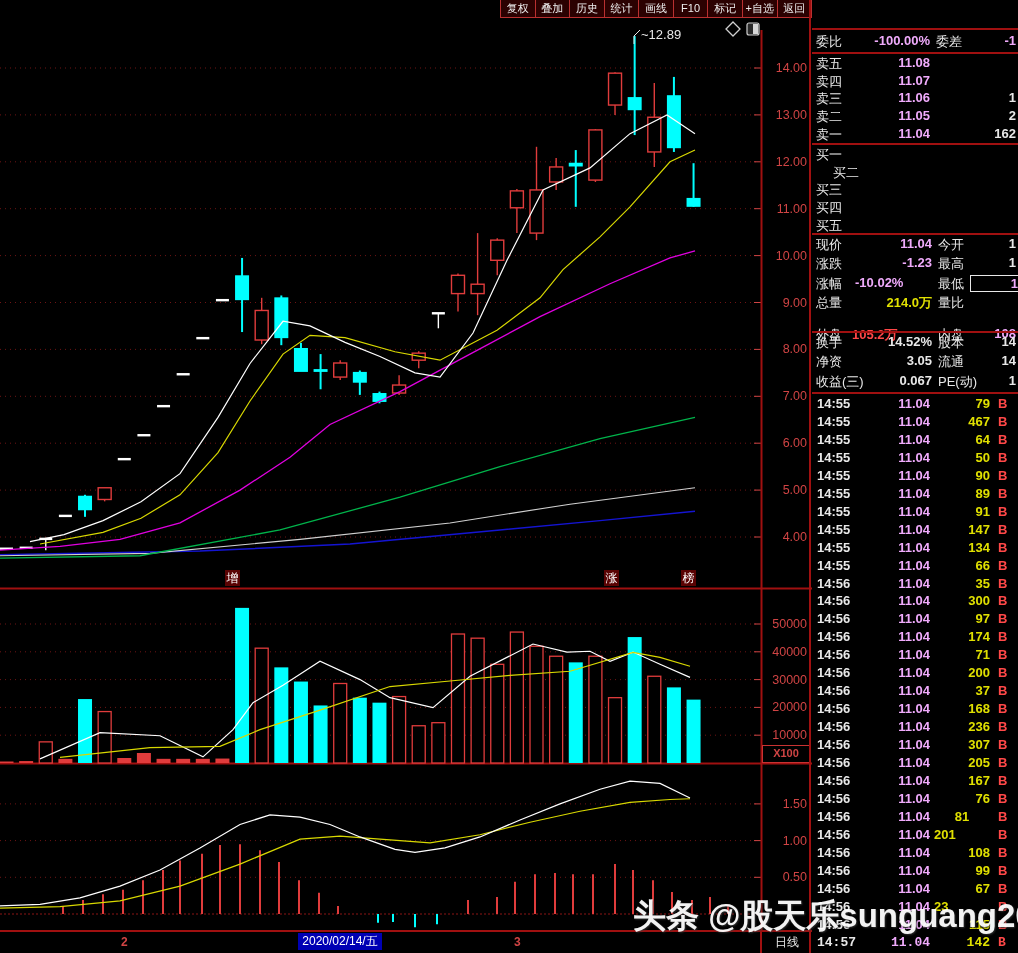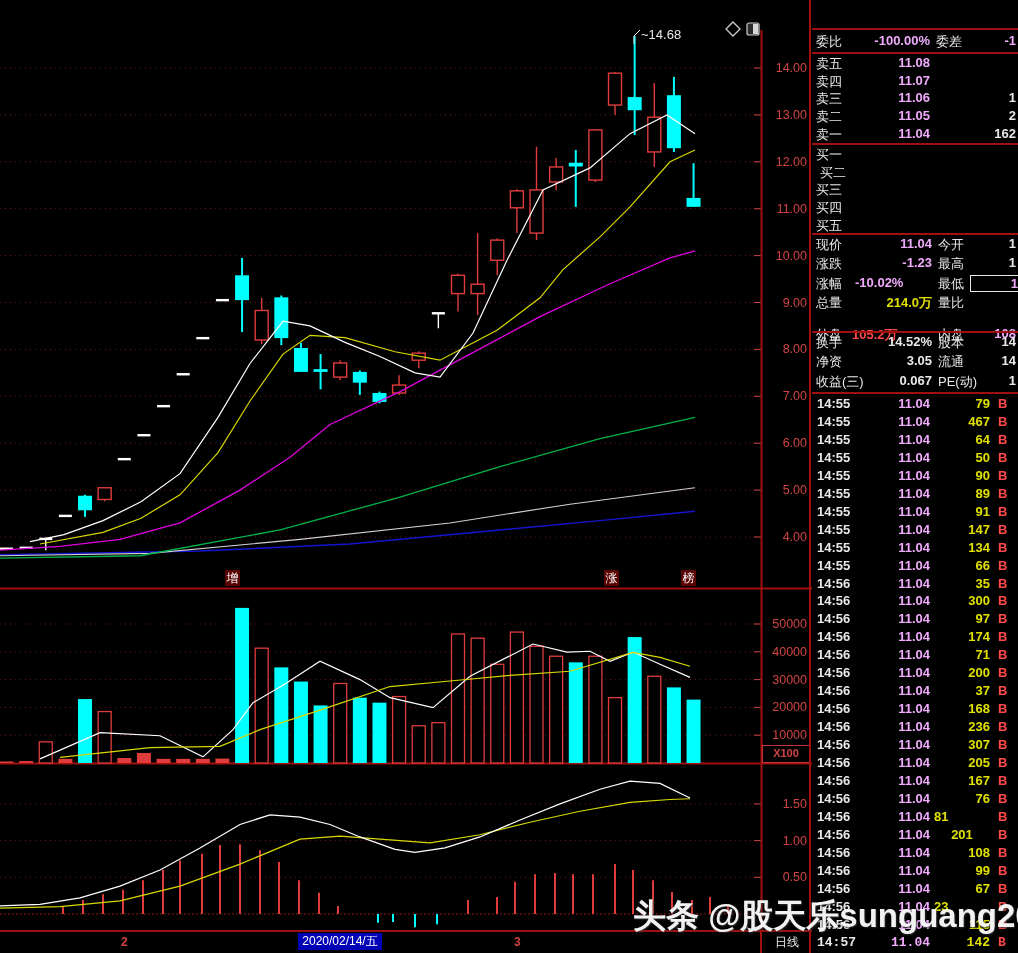--- a/index.html
+++ b/index.html
@@ -250,20 +250,31 @@
         <line x1="653" y1="914" x2="653" y2="880.236" stroke="#e03c3c" stroke-width="2"></line>
         <line x1="672" y1="914" x2="672" y2="891.98" stroke="#e03c3c" stroke-width="2"></line>
         <line x1="692" y1="914" x2="692" y2="900.054" stroke="#e03c3c" stroke-width="2"></line>
         <line x1="710" y1="914" x2="710" y2="897.118" stroke="#e03c3c" stroke-width="2"></line>
         <line x1="728" y1="914" x2="728" y2="905.192" stroke="#e03c3c" stroke-width="2"></line>
         <polyline points="0,908.128 60,906.66 120,900.788 180,886.108 240,864.088 300,839.132 340,836.196 380,839.132 430,842.802 480,834.728 530,822.25 580,811.24 630,802.432 670,799.496 690,798.762" fill="none" stroke="#d8d800" stroke-width="1.2"></polyline>
         <polyline points="0,905.926 40,904.458 80,897.852 120,886.108 160,869.96 200,847.94 240,824.452 270,814.91 300,817.112 330,824.452 360,836.93 395,849.408 415,852.344 445,847.94 480,836.93 520,820.048 560,803.9 600,789.22 630,781.146 660,783.348 690,798.028" fill="none" stroke="#ffffff" stroke-width="1.2"></polyline>
       </svg>
   </div>
 
+  <div id="menu-bar">
+      <div class="menu-item">复权</div>
+      <div class="menu-item">叠加</div>
+      <div class="menu-item">历史</div>
+      <div class="menu-item">统计</div>
+      <div class="menu-item">画线</div>
+      <div class="menu-item">F10</div>
+      <div class="menu-item">标记</div>
+      <div class="menu-item">+自选</div>
+      <div class="menu-item">返回</div>
+    </div>
 
   <svg width="40" height="18" style="position:absolute;left:722px;top:20px">
     <polygon points="11,2 18,9 11,16 4,9" fill="none" stroke="#cfcfcf" stroke-width="1.3"></polygon>
     <rect x="25" y="3" width="12" height="12" rx="2" fill="#2a2a2a" stroke="#cfcfcf" stroke-width="1.2"></rect>
     <rect x="31" y="4" width="5" height="10" fill="#d8d8d8"></rect>
   </svg>
 
   <div id="stock-header">
     <span id="market-flag">R</span>
     <span id="stock-code">000652</span>
@@ -307,21 +318,21 @@
         </div>
       </div>
     <div class="hsep" style="top:143px"></div>
     <div id="bids">
         <div class="lvl-row" style="top: 146px;">
           <span class="lbl" style="left:4px">买一</span>
           <span class="num g" style="left:40px;width:78px;text-align:right"></span>
           <span class="num w" style="left:150px;width:54px;text-align:right"></span>
         </div>
         <div class="lvl-row" style="top: 163.7px;">
-          <span class="lbl" style="left:8px">买二</span>
+          <span class="lbl" style="left:21px">买二</span>
           <span class="num g" style="left:40px;width:78px;text-align:right"></span>
           <span class="num w" style="left:150px;width:54px;text-align:right"></span>
         </div>
         <div class="lvl-row" style="top: 181.4px;">
           <span class="lbl" style="left:4px">买三</span>
           <span class="num g" style="left:40px;width:78px;text-align:right"></span>
           <span class="num w" style="left:150px;width:54px;text-align:right"></span>
         </div>
         <div class="lvl-row" style="top: 199.1px;">
           <span class="lbl" style="left:4px">买四</span>
@@ -524,27 +535,27 @@
         </div>
         <div class="tick-row" style="top: 790.9px;">
           <span class="num w" style="left:5px">14:56</span>
           <span class="num g" style="left:60px;width:58px;text-align:right">11.04</span>
           <span class="num y" style="left:122px;width:56px;text-align:right">76</span>
           <span class="num r" style="left:186px">B</span>
         </div>
         <div class="tick-row" style="top: 808.85px;">
           <span class="num w" style="left:5px">14:56</span>
           <span class="num g" style="left:60px;width:58px;text-align:right">11.04</span>
-          <span class="num y" style="left:122px;width:56px;text-align:left">81</span>
+          <span class="num y" style="left:122px;width:56px;text-align:center">81</span>
           <span class="num r" style="left:186px">B</span>
         </div>
         <div class="tick-row" style="top: 826.8px;">
           <span class="num w" style="left:5px">14:56</span>
           <span class="num g" style="left:60px;width:58px;text-align:right">11.04</span>
-          <span class="num y" style="left:122px;width:56px;text-align:center">201</span>
+          <span class="num y" style="left:122px;width:56px;text-align:left">201</span>
           <span class="num r" style="left:186px">B</span>
         </div>
         <div class="tick-row" style="top: 844.75px;">
           <span class="num w" style="left:5px">14:56</span>
           <span class="num g" style="left:60px;width:58px;text-align:right">11.04</span>
           <span class="num y" style="left:122px;width:56px;text-align:right">108</span>
           <span class="num r" style="left:186px">B</span>
         </div>
         <div class="tick-row" style="top: 862.7px;">
           <span class="num w" style="left:5px">14:56</span>
@@ -578,21 +589,21 @@
         </div>
       </div>
   </div>
   <div id="v-divider"></div>
 
   <div id="marquee">
       <div class="marquee-chip" style="left: 225px;">增</div>
       <div class="marquee-chip" style="left: 604px;">涨</div>
       <div class="marquee-chip" style="left: 681px;">榜</div>
     </div>
-  <div id="annotation">~14.68</div>
+  <div id="annotation">~12.89</div>
   <div id="x100-box">X100</div>
 
   <div id="bottom-bar">
     <span id="bb-left-num">2</span>
     <span id="date-box">2020/02/14/五</span>
     <span id="bb-right-num">3</span>
     <span id="period-box">日线</span>
   </div>
 
   <div id="watermark">头条 @股天乐sunguang2018</div>

